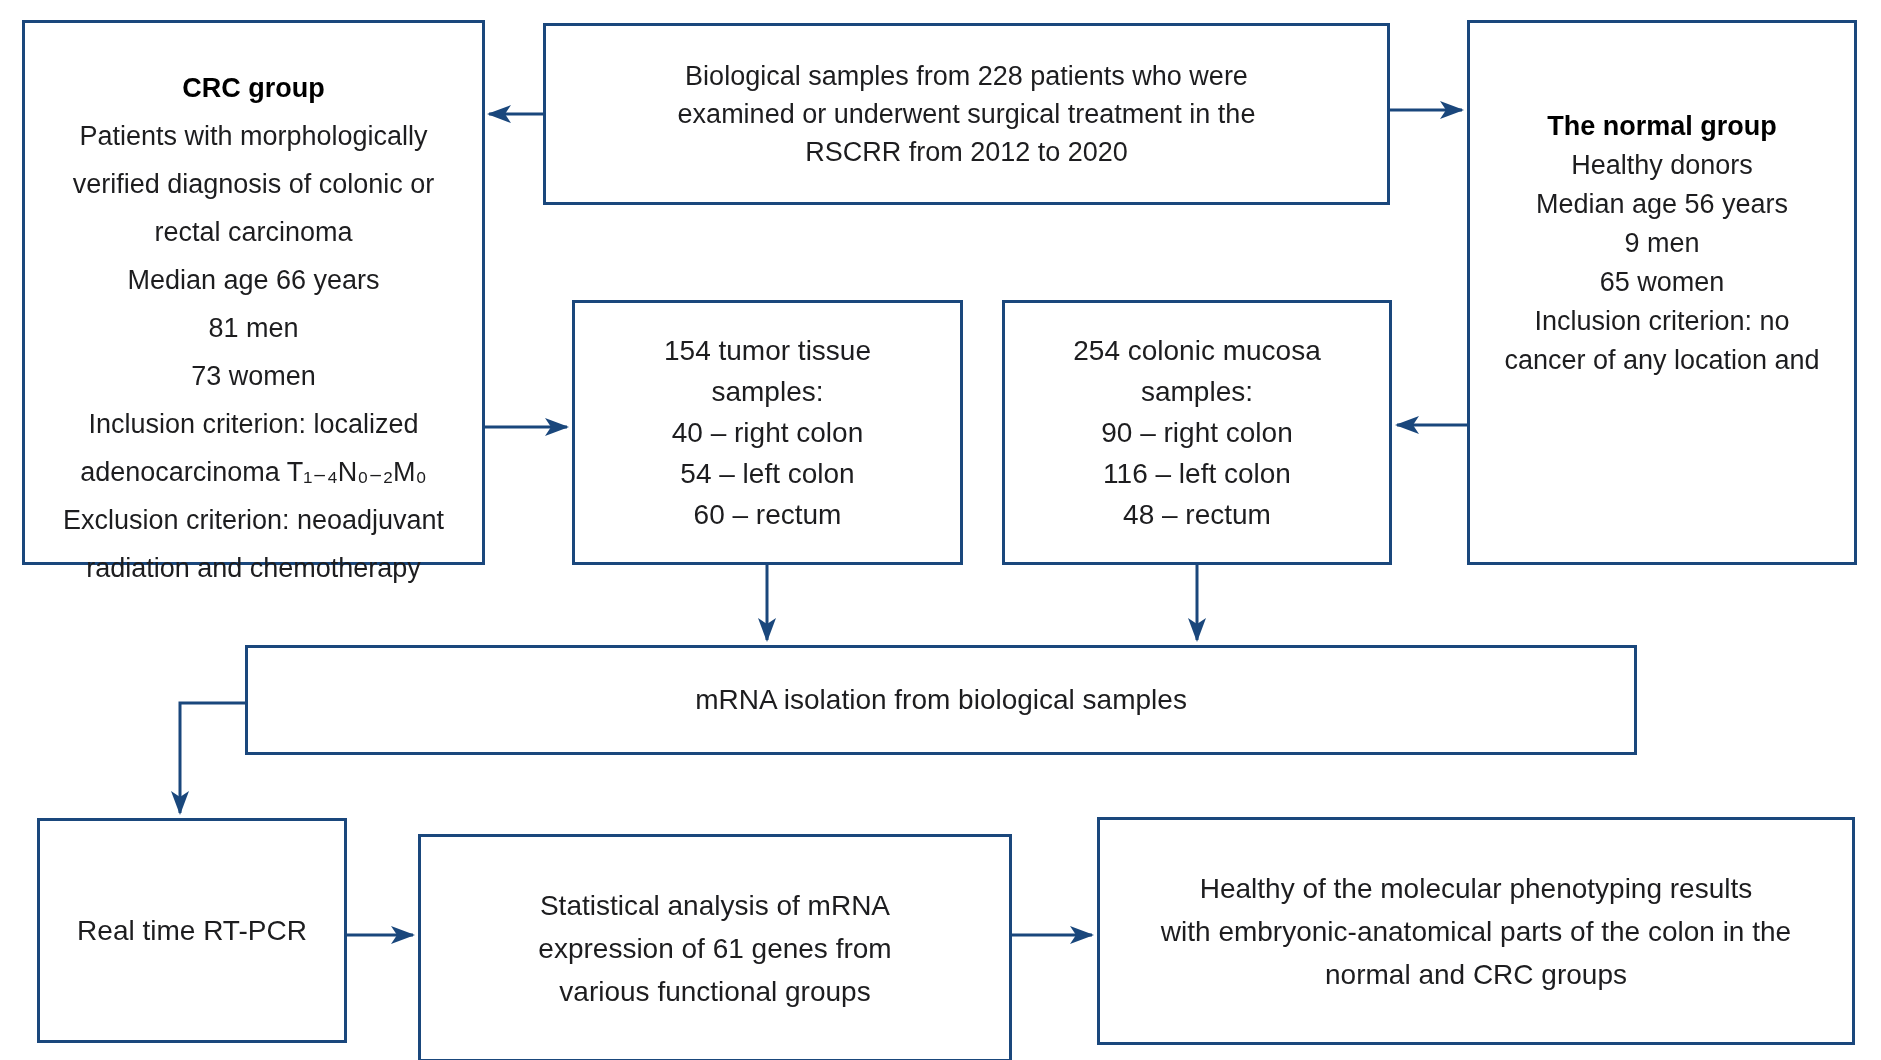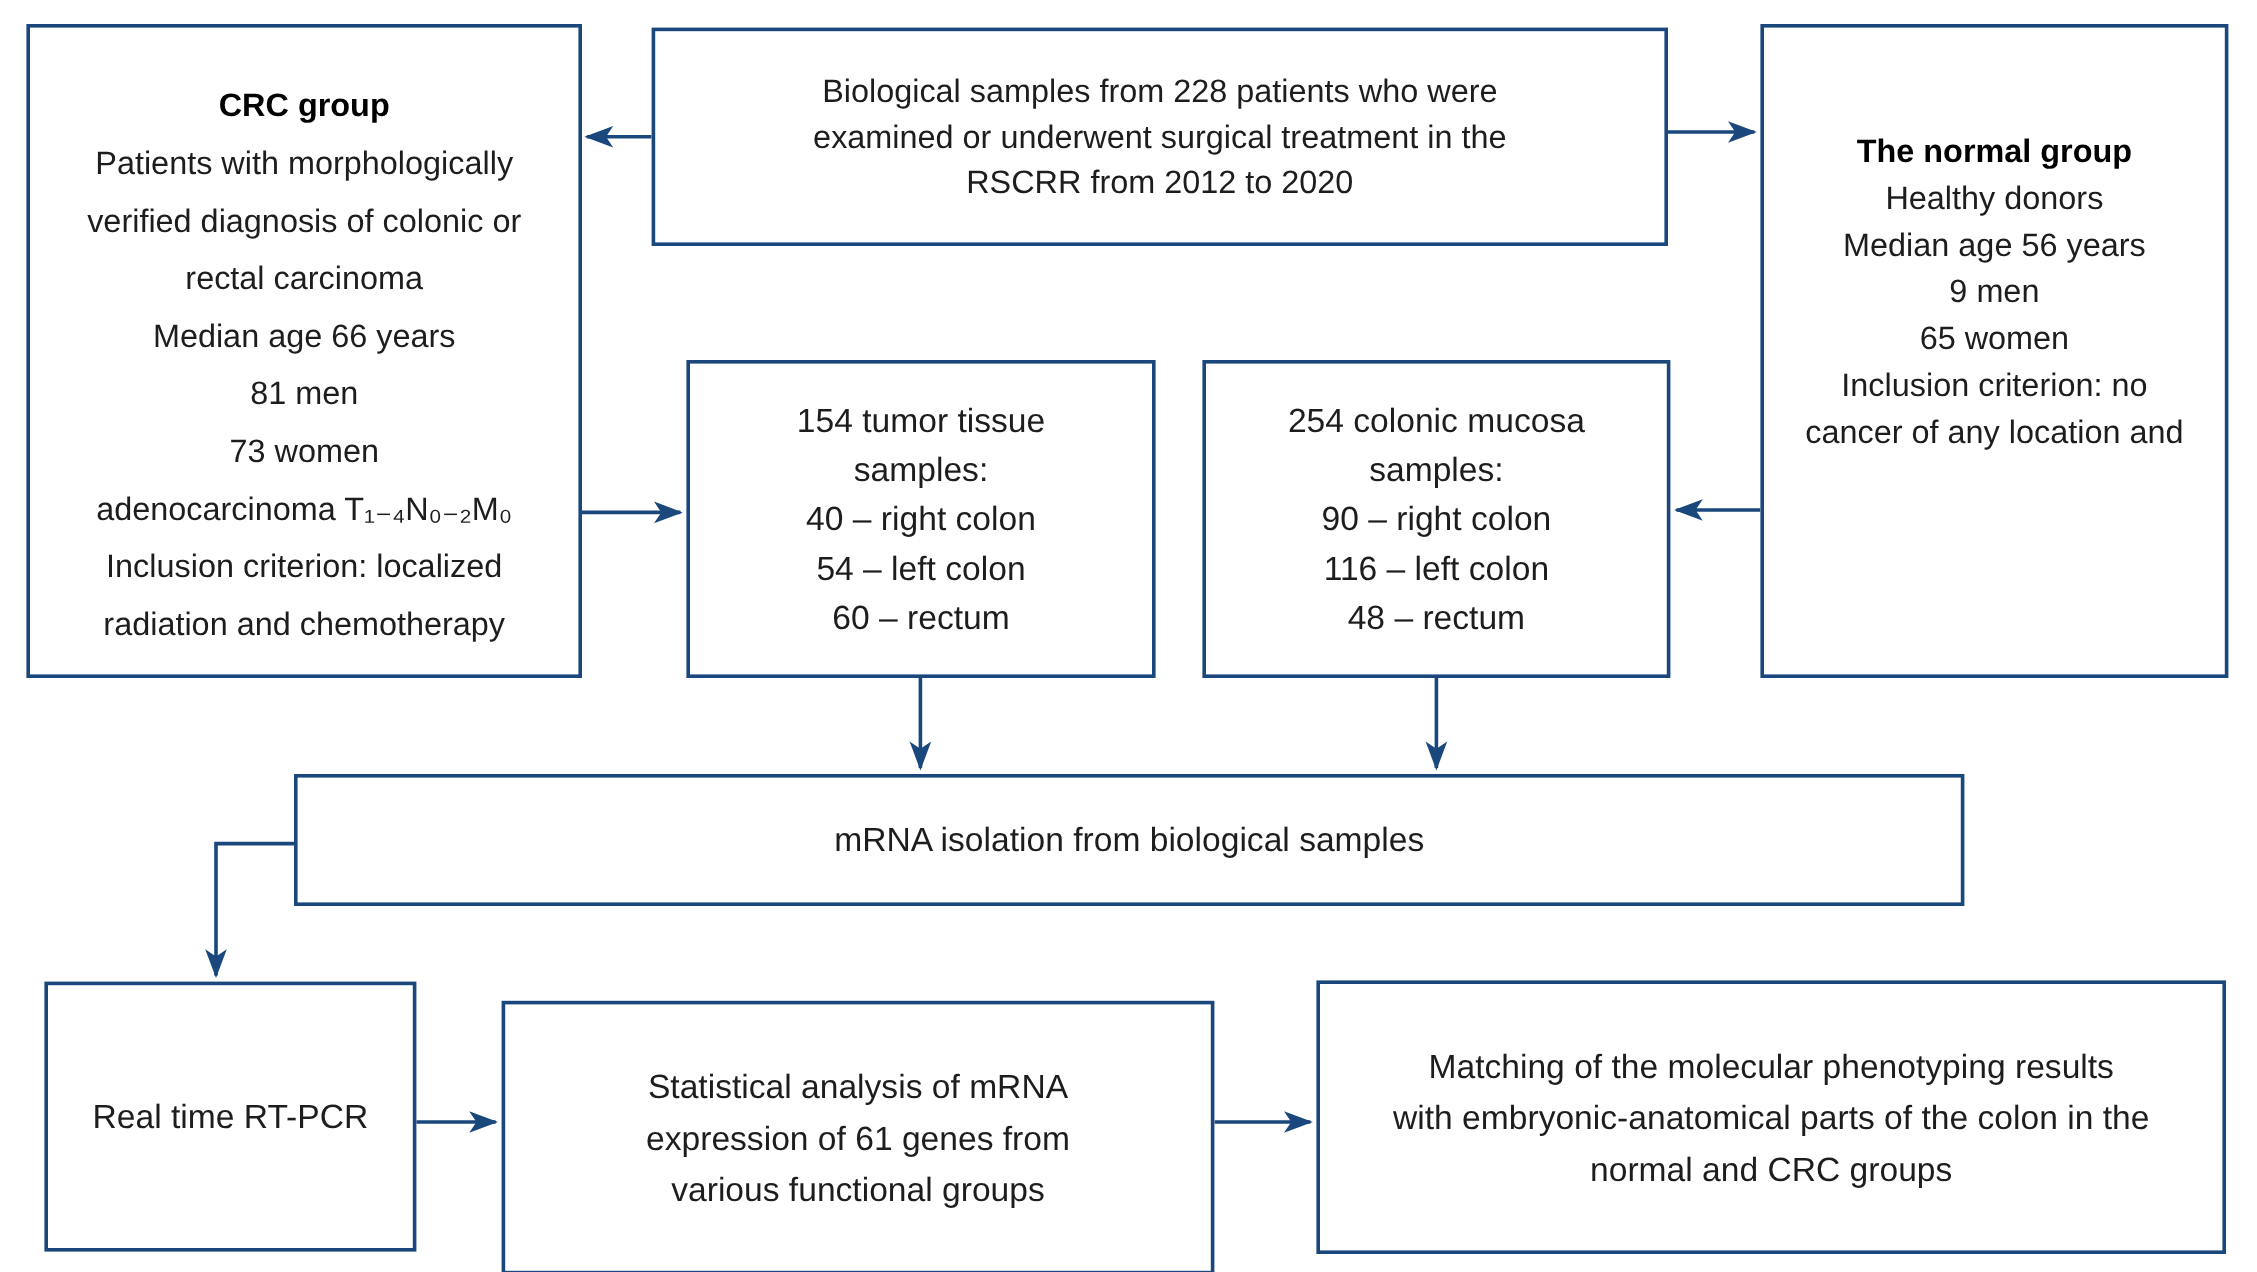--- a/index.html
+++ b/index.html
@@ -115,22 +115,23 @@
   </svg>
 
   <div class="box" id="box-crc">
     <div class="title">CRC group</div>
     <div>Patients with morphologically</div>
     <div>verified diagnosis of colonic or</div>
     <div>rectal carcinoma</div>
     <div>Median age 66 years</div>
     <div>81 men</div>
     <div>73 women</div>
+    <div>Inclusion criterion: localized</div>
     <div>adenocarcinoma T₁₋₄N₀₋₂M₀</div>
-    <div>Inclusion criterion: localized</div>
+    <div>Exclusion criterion: neoadjuvant</div>
     <div>radiation and chemotherapy</div>
   </div>
 
   <div class="box v-center" id="box-source">
     <div>Biological samples from 228 patients who were</div>
     <div>examined or underwent surgical treatment in the</div>
     <div>RSCRR from 2012 to 2020</div>
   </div>
 
   <div class="box" id="box-normal">
@@ -167,18 +168,18 @@
     <div>Real time RT-PCR</div>
   </div>
 
   <div class="box v-center" id="box-stats">
     <div>Statistical analysis of mRNA</div>
     <div>expression of 61 genes from</div>
     <div>various functional groups</div>
   </div>
 
   <div class="box v-center" id="box-matching">
-    <div>Matching of the molecular phenotyping results</div>
+    <div>Healthy of the molecular phenotyping results</div>
     <div>with embryonic-anatomical parts of the colon in the</div>
     <div>normal and CRC groups</div>
   </div>
 
 </div>
 
 </body></html>

